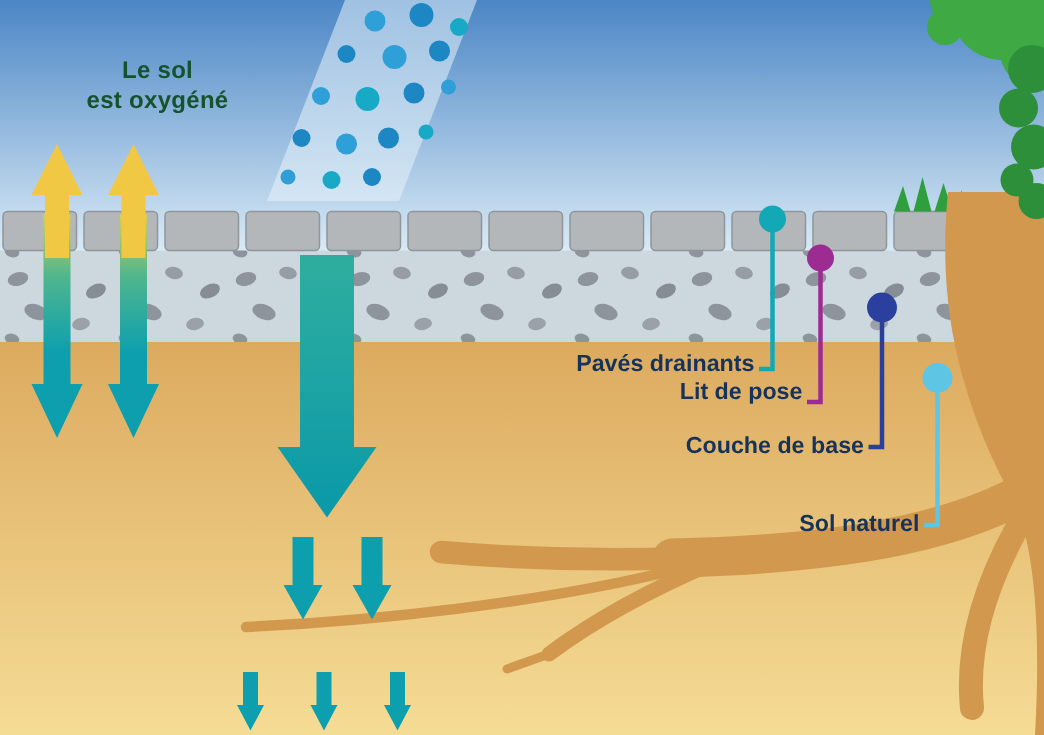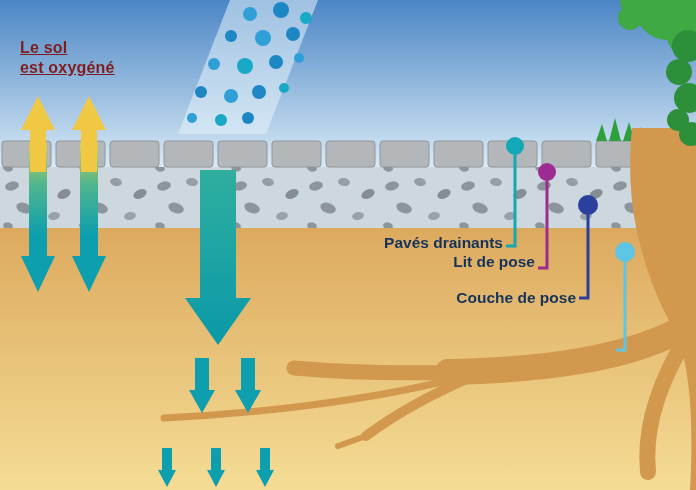--- a/index.html
+++ b/index.html
@@ -7,27 +7,27 @@
   .canvas {
     position: relative;
     width: 696px;
     height: 490px;
     overflow: hidden;
     background: #d9eaf6;
   }
   .canvas svg { position: absolute; inset: 0; display: block; }
   .caption {
     position: absolute;
-    color: #7f1d1d;
+    color: #14532d;
     font-weight: bold;
     font-size: 16px;
     line-height: 1.28;
+    text-align: center;
     white-space: pre-line;
     letter-spacing: 0.2px;
-    text-decoration: underline;
   }
   .caption-left  { left: 20px;  top: 38px;  width: 170px; }
   .caption-right { left: 365px; top: 36px;  width: 230px; }
   .legend-label {
     position: absolute;
     color: #16335b;
     font-weight: bold;
     font-size: 15.5px;
     white-space: nowrap;
   }
@@ -175,15 +175,16 @@
       <path d="M211,448 L211,470 L207,470 L216,487 L225,470 L221,470 L221,448 Z"></path>
       <path d="M260,448 L260,470 L256,470 L265,487 L274,470 L270,470 L270,448 Z"></path>
     </g>
   </svg>
 
   <div class="caption caption-left">Le sol
 est oxygéné</div>
 
   <div class="legend-label legend-1">Pavés drainants</div>
   <div class="legend-label legend-2">Lit de pose</div>
-  <div class="legend-label legend-3">Couche de pose</div>
+  <div class="legend-label legend-3">Couche de base</div>
+  <div class="legend-label legend-4">Sol naturel</div>
 
 </div>
 
 </body></html>

